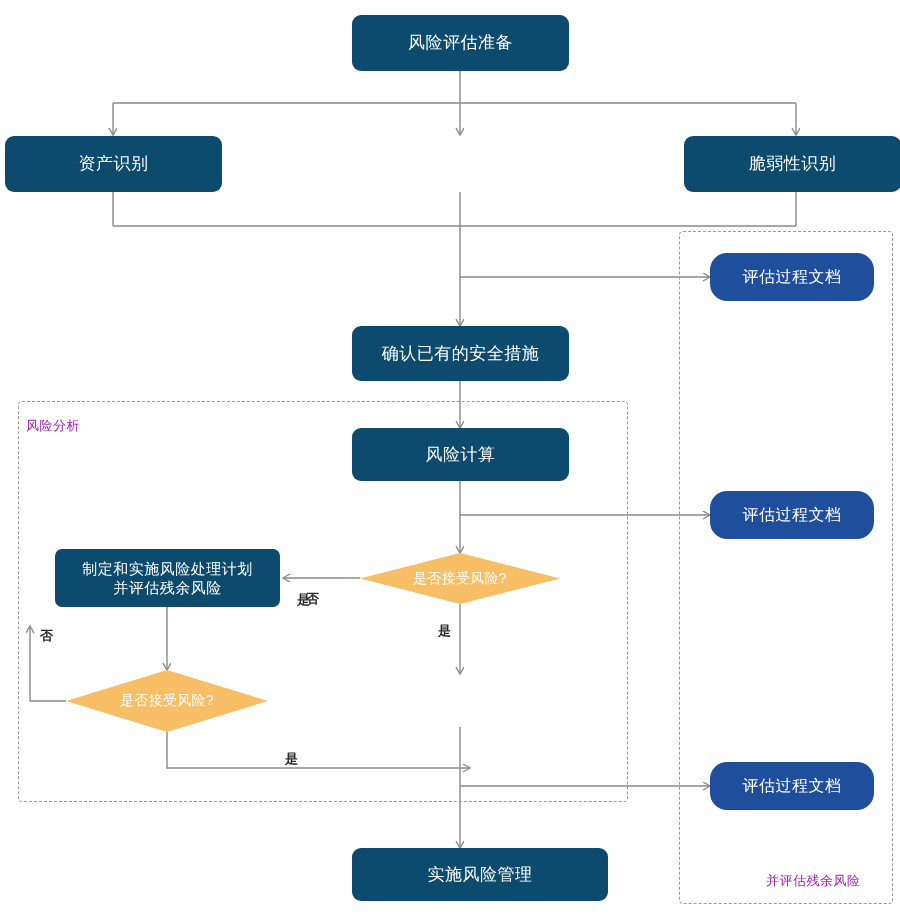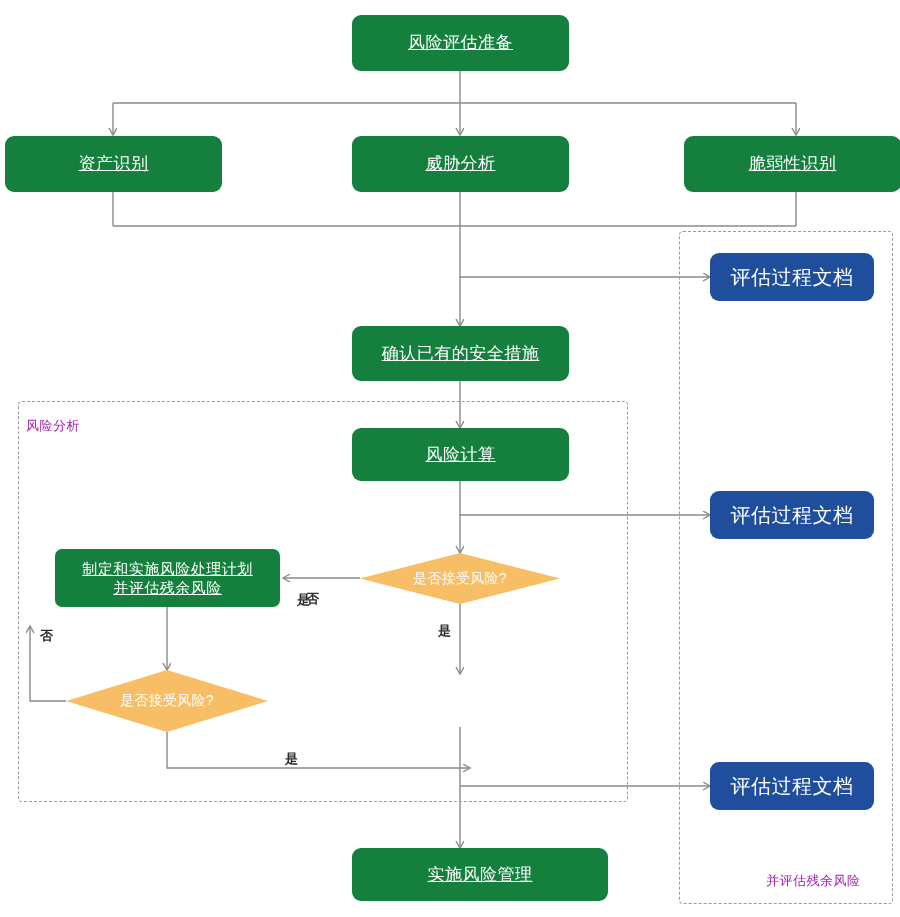--- a/index.html
+++ b/index.html
@@ -3,24 +3,24 @@
 <meta charset="utf-8">
 <style>
   html,body{margin:0;padding:0;background:#ffffff;}
   body{width:900px;height:917px;font-family:"Liberation Sans","DejaVu Sans",sans-serif;}
   #canvas{position:relative;width:900px;height:917px;overflow:hidden;background:#fff;}
 
   svg.edges{position:absolute;left:0;top:0;width:900px;height:917px;pointer-events:none;}
 
   .node{position:absolute;box-sizing:border-box;display:flex;align-items:center;justify-content:center;text-align:center;}
 
-  .proc{background:#15803d;color:#ffffff;border-radius:9px;font-size:17px;line-height:1.25;letter-spacing:.5px;text-decoration:underline;}
+  .proc{background:#0c4a6e;color:#ffffff;border-radius:9px;font-size:17px;line-height:1.25;letter-spacing:.5px;}
   .proc.two-line{font-size:15px;line-height:1.3;border-radius:7px;}
 
-  .doc{background:#1F4E9C;color:#ffffff;border-radius:9px;font-size:20px;letter-spacing:.5px;}
+  .doc{background:#1F4E9C;color:#ffffff;border-radius:17px;font-size:16px;letter-spacing:.5px;}
 
   .diamond{color:#ffffff;font-size:14px;letter-spacing:.3px;}
   .diamond .dshape{position:absolute;left:0;top:0;width:100%;height:100%;background:#F7BE६6;}
   .diamond .dlabel{position:relative;z-index:2;}
 
   .group{position:absolute;box-sizing:border-box;border:1.4px dashed #9a9a9a;border-radius:4px;background:transparent;}
   .group-label{position:absolute;font-size:13px;color:#a21caf;letter-spacing:.5px;white-space:nowrap;}
 
   .edge-label{position:absolute;font-size:13px;color:#2b2b2b;font-weight:bold;white-space:nowrap;letter-spacing:.3px;}
 </style>
@@ -79,21 +79,20 @@
   <div class="group" style="left:18px;top:401px;width:610px;height:401px;"></div>
   <div class="group-label" style="left:26px;top:417px;">风险分析</div>
 
   <div class="group" style="left:679px;top:231px;width:214px;height:673px;"></div>
   <div class="group-label" style="left:766px;top:872px;">并评估残余风险</div>
 
   <div class="node proc" style="left:352px;top:15px;width:217px;height:56px;">风险评估准备</div>
 
   <div class="node proc" style="left:5px;top:136px;width:217px;height:56px;">资产识别</div>
 
-  <div class="node proc" style="left:352px;top:136px;width:217px;height:56px;">威胁分析</div>
 
   <div class="node proc" style="left:684px;top:136px;width:217px;height:56px;">脆弱性识别</div>
 
   <div class="node proc" style="left:352px;top:326px;width:217px;height:55px;">确认已有的安全措施</div>
 
   <div class="node proc" style="left:352px;top:428px;width:217px;height:53px;">风险计算</div>
 
   <div class="node proc two-line" style="left:55px;top:549px;width:225px;height:58px;flex-direction:column;">
     <span>制定和实施风险处理计划</span>
     <span>并评估残余风险</span>

